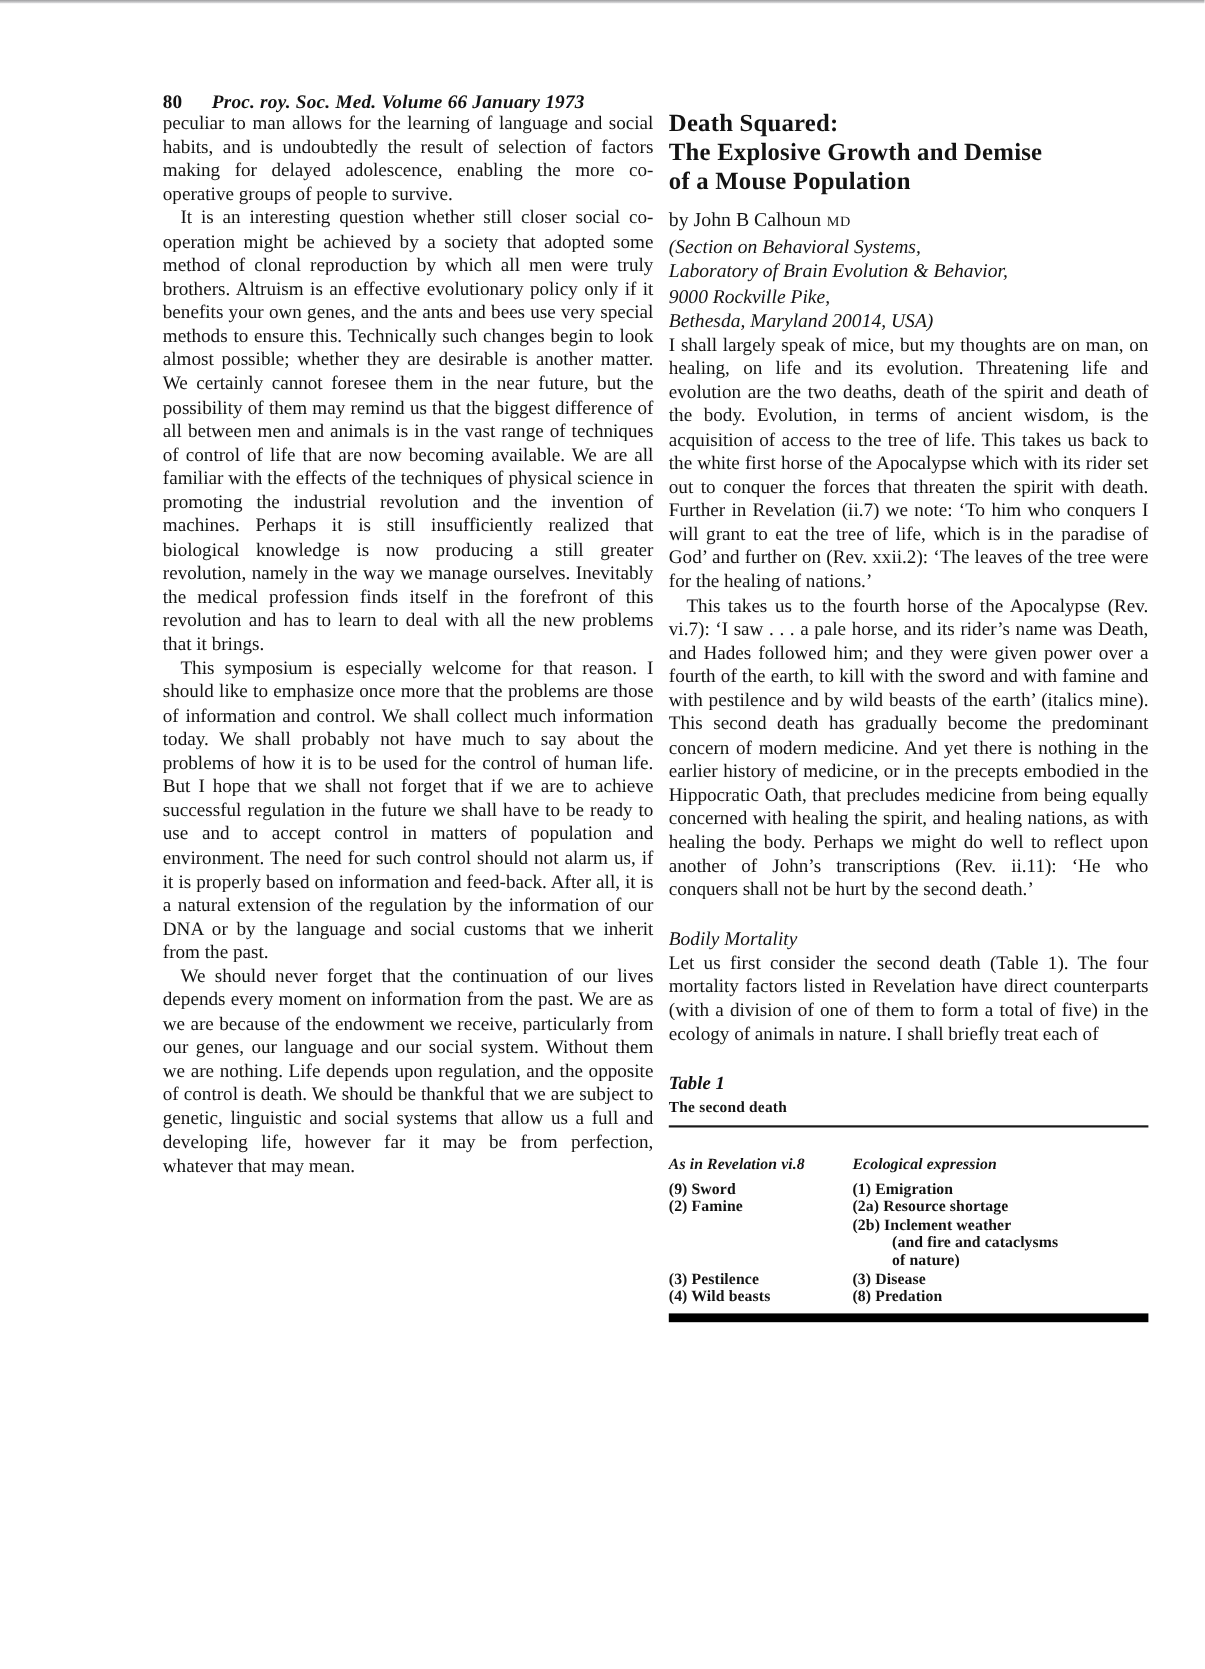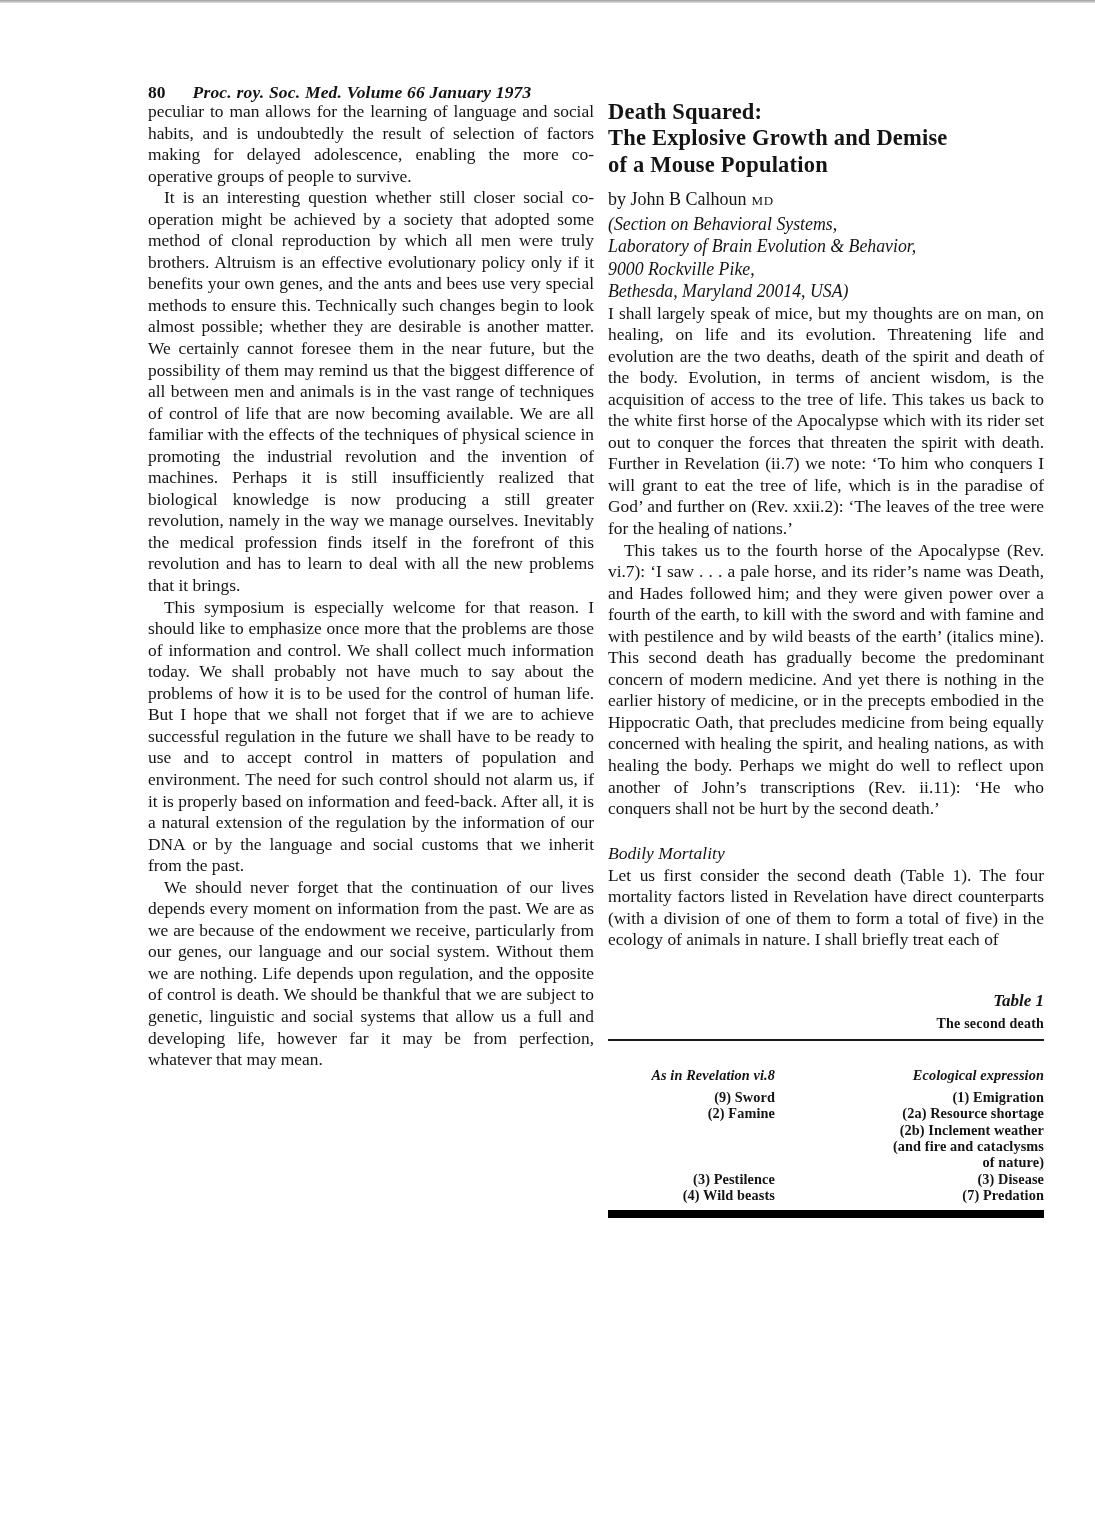--- a/index.html
+++ b/index.html
@@ -46,21 +46,21 @@
     font-size: 17.8px; font-style: italic; line-height: 22.4px;
     margin: 3px 0 0 0;
   }
   .right-body-start { margin-top: 12px; }
 
   .section-heading {
     font-style: italic; font-size: 17.6px;
     margin: 23px 0 1px 0;
   }
 
-  .table-block { margin-top: 40px; text-align: right; }
+  .table-block { margin-top: 24px; }
   .table-caption { font-style: italic; font-weight: bold; font-size: 17px; }
   .table-subtitle { font-weight: bold; font-size: 14px; margin-top: 5px; letter-spacing: 0.2px; }
   .table-body {
     border-top: 2px solid #1a1a1a;
     border-bottom: 8px solid #000000;
     margin-top: 7px;
     padding: 26px 0 7px 0;
   }
   .table-grid {
     display: grid;
@@ -130,17 +130,17 @@
         <div class="cell"></div>
         <div class="cell sub-indent">(and fire and cataclysms</div>
 
         <div class="cell"></div>
         <div class="cell sub-indent">of nature)</div>
 
         <div class="cell">(3) Pestilence</div>
         <div class="cell">(3) Disease</div>
 
         <div class="cell">(4) Wild beasts</div>
-        <div class="cell">(7) Predation</div>
+        <div class="cell">(8) Predation</div>
       </div>
     </div>
   </div>
 </div>
 
 </body></html>

